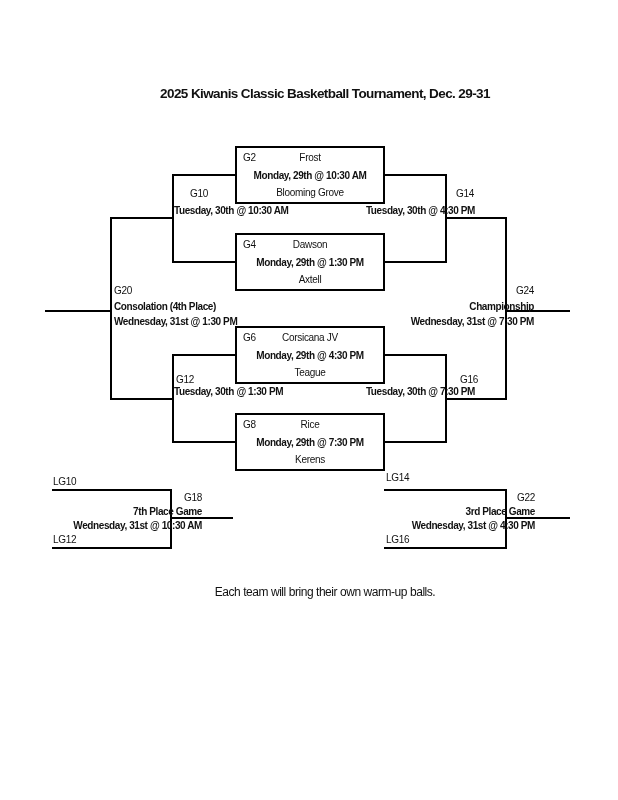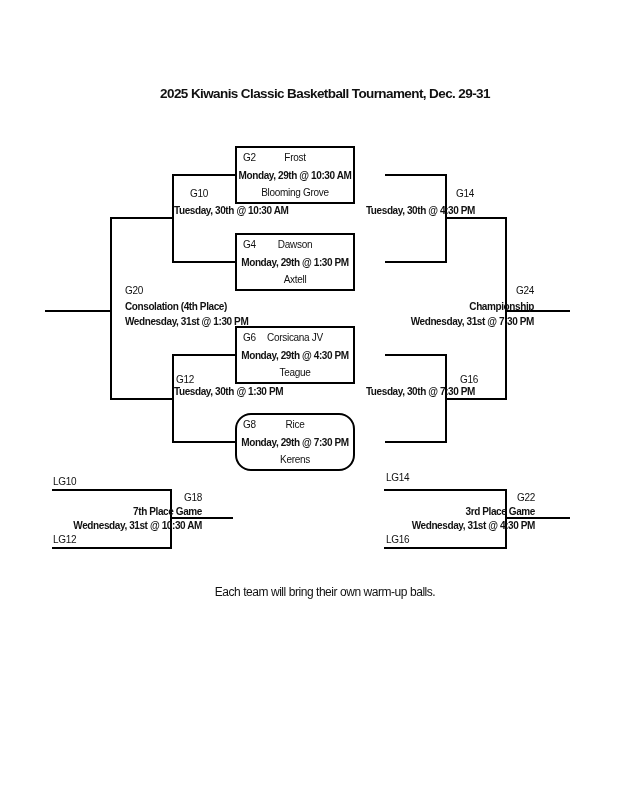--- a/index.html
+++ b/index.html
@@ -12,33 +12,33 @@
     position:absolute; left:0; right:0; top:86px; text-align:center;
     font-size:13.5px; font-weight:bold; letter-spacing:-0.6px;
   }
   .subtitle {
     position:absolute; left:0; right:0; top:102px; text-align:center;
     font-size:17px; font-weight:bold; letter-spacing:-0.7px;
   }
   .hl { position:absolute; height:2px; background:#000; }
   .vl { position:absolute; width:2px;  background:#000; }
   .game-box {
-    position:absolute; left:235px; width:120px; height:58px;
+    position:absolute; left:235px; width:150px; height:58px;
     border:2px solid #000; box-sizing:border-box; background:#fff;
     font-size:10px; letter-spacing:-0.3px;
   }
   .gb-id  { position:absolute; left:6px; top:4px; }
   .gb-top { position:absolute; top:4px; left:0; right:0; text-align:center; }
   .gb-mid { position:absolute; top:50%; transform:translateY(-50%); left:0; right:0;
             text-align:center; font-weight:bold; letter-spacing:-0.4px; white-space:nowrap; }
   .gb-bot { position:absolute; bottom:4px; left:0; right:0; text-align:center;margin-top:23px; }
   .lbl { position:absolute; font-size:10px; letter-spacing:-0.3px; white-space:nowrap; }
   .b   { font-weight:bold; letter-spacing:-0.4px; }
   .r   { text-align:right; }
-  .blk { line-height:15.5px;margin-left:11px; }
+  .blk { line-height:15.5px; }
   .blk2{ line-height:14px; }
   .footer {
     position:absolute; left:0; right:0; top:582px; text-align:center;
     font-size:12px; letter-spacing:-0.45px; line-height:20px;
   }
 </style>
 </head>
 <body>
 
 <div class="page">
@@ -56,21 +56,21 @@
     <div class="gb-top">Dawson</div>
     <div class="gb-mid">Monday, 29th @ 1:30 PM</div>
     <div class="gb-bot">Axtell</div>
   </div>
   <div class="game-box" style="top:326px;">
     <span class="gb-id">G6</span>
     <div class="gb-top">Corsicana JV</div>
     <div class="gb-mid">Monday, 29th @ 4:30 PM</div>
     <div class="gb-bot">Teague</div>
   </div>
-  <div class="game-box" style="top:413px;border-radius:16px;">
+  <div class="game-box" style="top:413px;">
     <span class="gb-id">G8</span>
     <div class="gb-top">Rice</div>
     <div class="gb-mid">Monday, 29th @ 7:30 PM</div>
     <div class="gb-bot">Kerens</div>
   </div>
 
   <div class="hl" style="left:172px; top:174px; width:63px;"></div>
   <div class="hl" style="left:172px; top:261px; width:63px;"></div>
   <div class="vl" style="left:172px; top:174px; height:89px;"></div>
   <div class="hl" style="left:110px; top:217px; width:62px;"></div>

